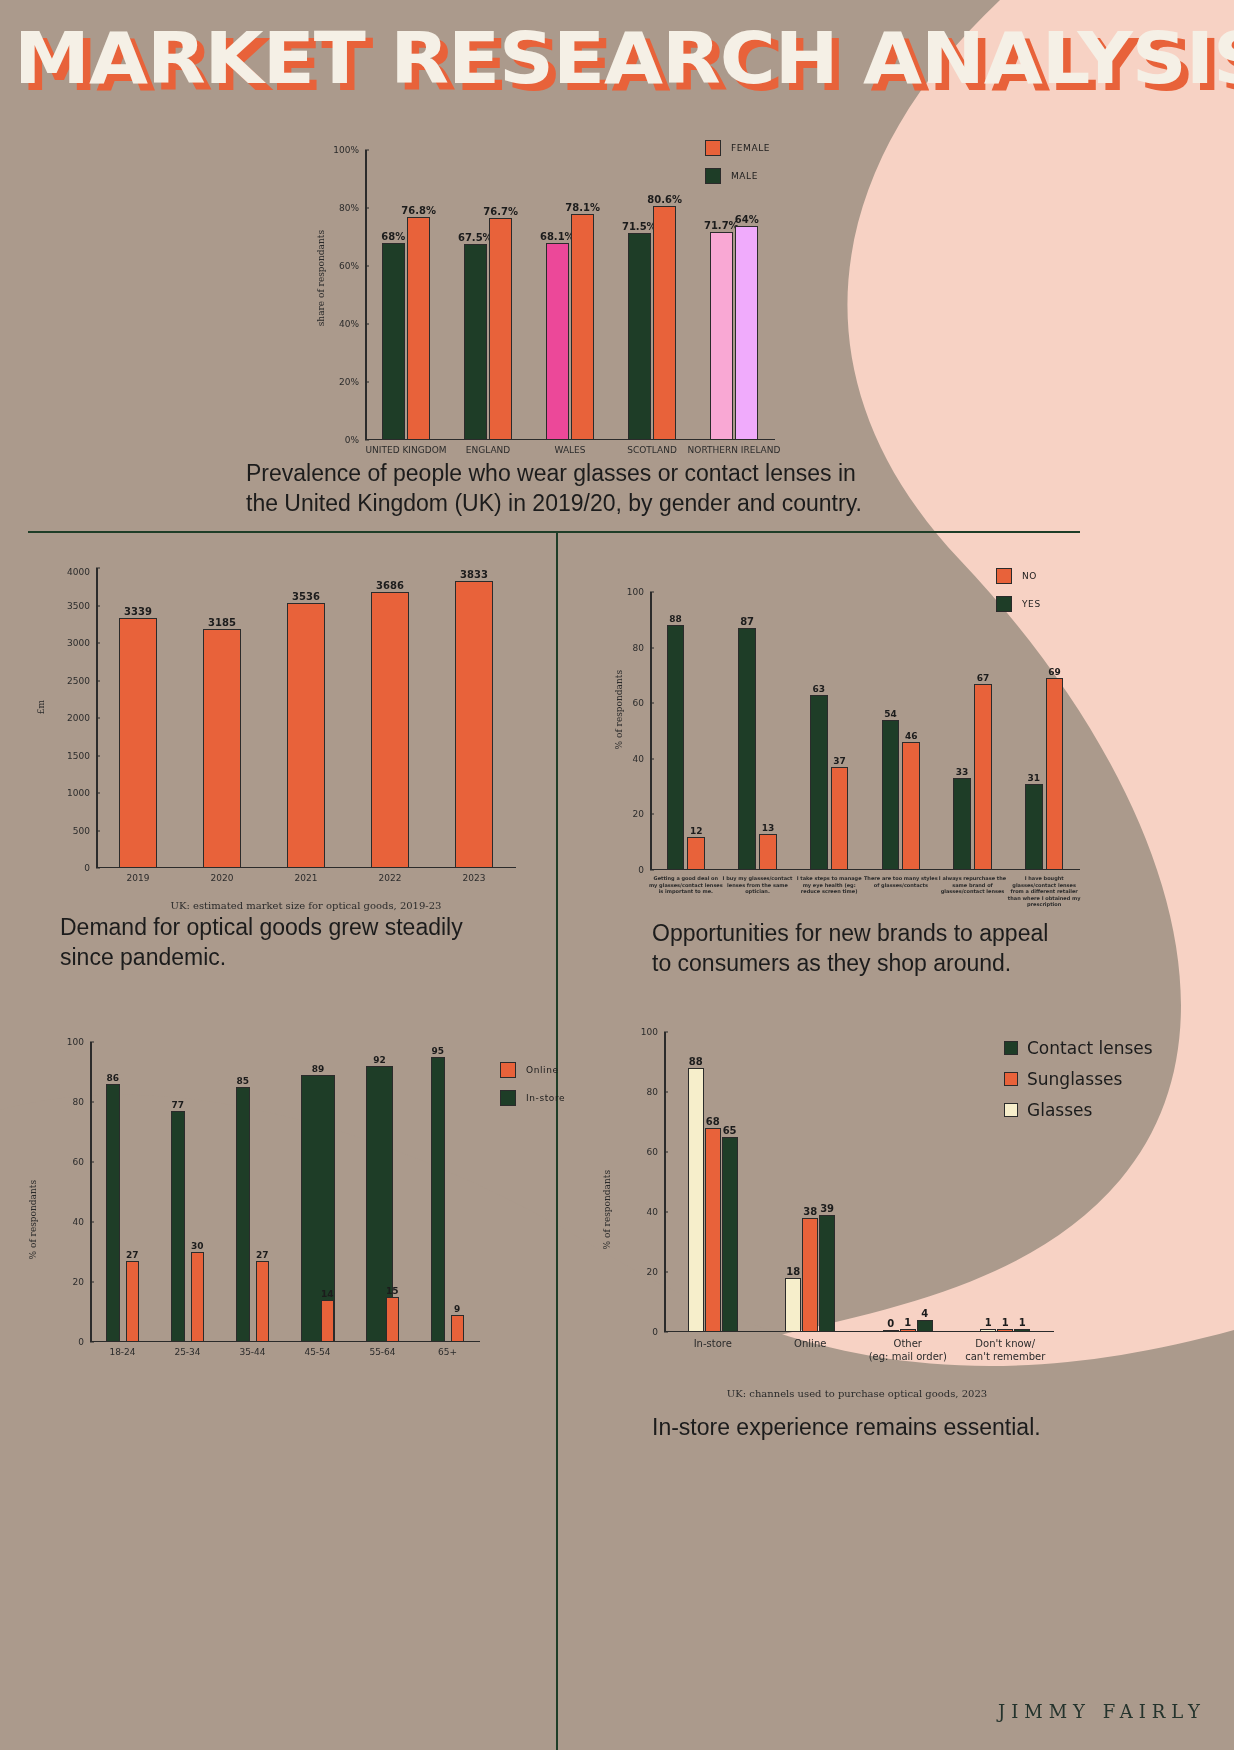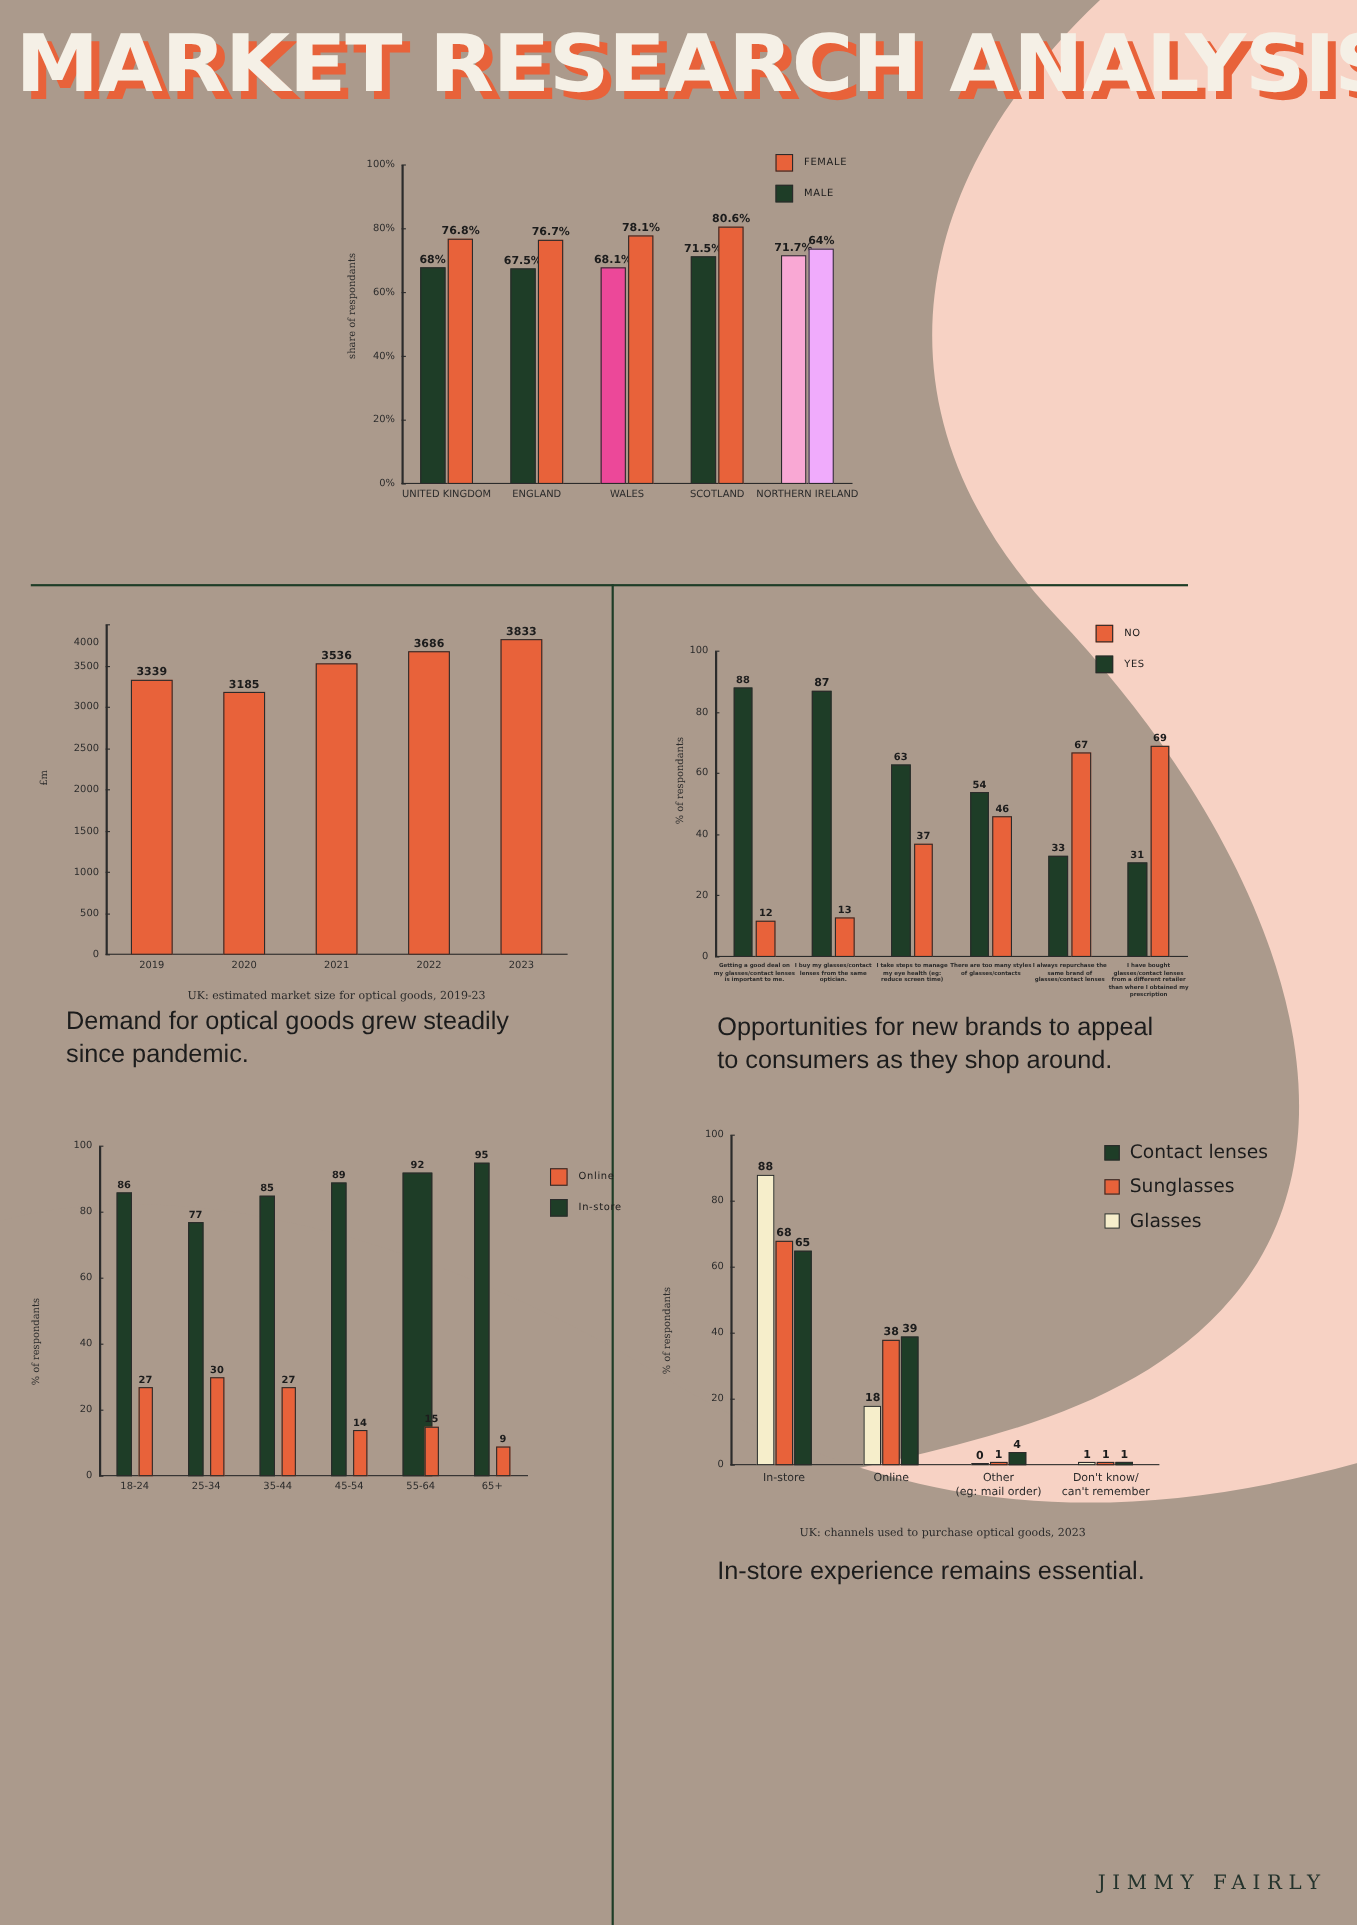--- a/index.html
+++ b/index.html
@@ -182,20 +182,21 @@
       <div class="legend-item">
         <span class="swatch orange"></span>
         <span class="legend-label">FEMALE</span>
       </div>
       <div class="legend-item">
         <span class="swatch green"></span>
         <span class="legend-label">MALE</span>
       </div>
     </div>
   </div>
+  <div class="caption" style="left:246px; top:458px; width:620px;">Prevalence of people who wear glasses or contact lenses in the United Kingdom (UK) in 2019/20, by gender and country.</div>
 
   <div class="chart" style="left:28px; top:560px; width:500px; height:350px;">
     <div class="ylabel" style="left:8px; top:140px;">£m</div>
     <div class="plot" style="left:68px; top:8px; width:420px; height:300px;">
       <div class="axisY"></div>
       <div class="axisX"></div>
       <div id="c2-ticks">
           <div class="ytick" style="top: 300px;">0</div>
           <div class="ytick-mark" style="top: 300px;"></div>
           <div class="ytick" style="top: 262.5px;">500</div>
@@ -205,21 +206,21 @@
           <div class="ytick" style="top: 187.5px;">1500</div>
           <div class="ytick-mark" style="top: 187.5px;"></div>
           <div class="ytick" style="top: 150px;">2000</div>
           <div class="ytick-mark" style="top: 150px;"></div>
           <div class="ytick" style="top: 112.5px;">2500</div>
           <div class="ytick-mark" style="top: 112.5px;"></div>
           <div class="ytick" style="top: 75px;">3000</div>
           <div class="ytick-mark" style="top: 75px;"></div>
           <div class="ytick" style="top: 37.5px;">3500</div>
           <div class="ytick-mark" style="top: 37.5px;"></div>
-          <div class="ytick" style="top: 16px; margin-left: 48px;">4000</div>
+          <div class="ytick" style="top: 4px; margin-left: 48px;">4000</div>
           <div class="ytick-mark" style="top: 0px;"></div>
         </div>
       <div id="c2-bars">
           <div class="bar" style="left: 22.68px; width: 38.64px; height: 250.425px; background: rgb(232, 98, 58);">
             <span class="barval">3339</span>
           </div>
           <div class="bar" style="left: 106.68px; width: 38.64px; height: 238.875px; background: rgb(232, 98, 58);">
             <span class="barval">3185</span>
           </div>
           <div class="bar" style="left: 190.68px; width: 38.64px; height: 265.2px; background: rgb(232, 98, 58);">
@@ -354,21 +355,21 @@
           </div>
           <div class="bar" style="left: 100.5px; width: 13.5px; height: 90px; background: rgb(232, 98, 58);">
             <span class="barval" style="font-size: 9px;">30</span>
           </div>
           <div class="bar" style="left: 146px; width: 13.5px; height: 255px; background: rgb(30, 61, 39); text-align: right;">
             <span class="barval" style="font-size: 9px;">85</span>
           </div>
           <div class="bar" style="left: 165.5px; width: 13.5px; height: 81px; background: rgb(232, 98, 58);">
             <span class="barval" style="font-size: 9px;">27</span>
           </div>
-          <div class="bar" style="left: 211px; width: 14px; height: 267px; background: rgb(30, 61, 39);">
+          <div class="bar" style="left: 211px; width: 34px; height: 267px; background: rgb(30, 61, 39);">
             <span class="barval" style="font-size: 9px;">89</span>
           </div>
           <div class="bar" style="left: 230.5px; width: 13.5px; height: 42px; background: rgb(232, 98, 58);">
             <span class="barval" style="font-size: 9px;">14</span>
           </div>
           <div class="bar" style="left: 276px; width: 13.5px; height: 276px; background: rgb(30, 61, 39); padding-left: 25px;">
             <span class="barval" style="font-size: 9px;">92</span>
           </div>
           <div class="bar" style="left: 295.5px; width: 13.5px; height: 45px; background: rgb(232, 98, 58);">
             <span class="barval" style="font-size: 9px;">15</span>

